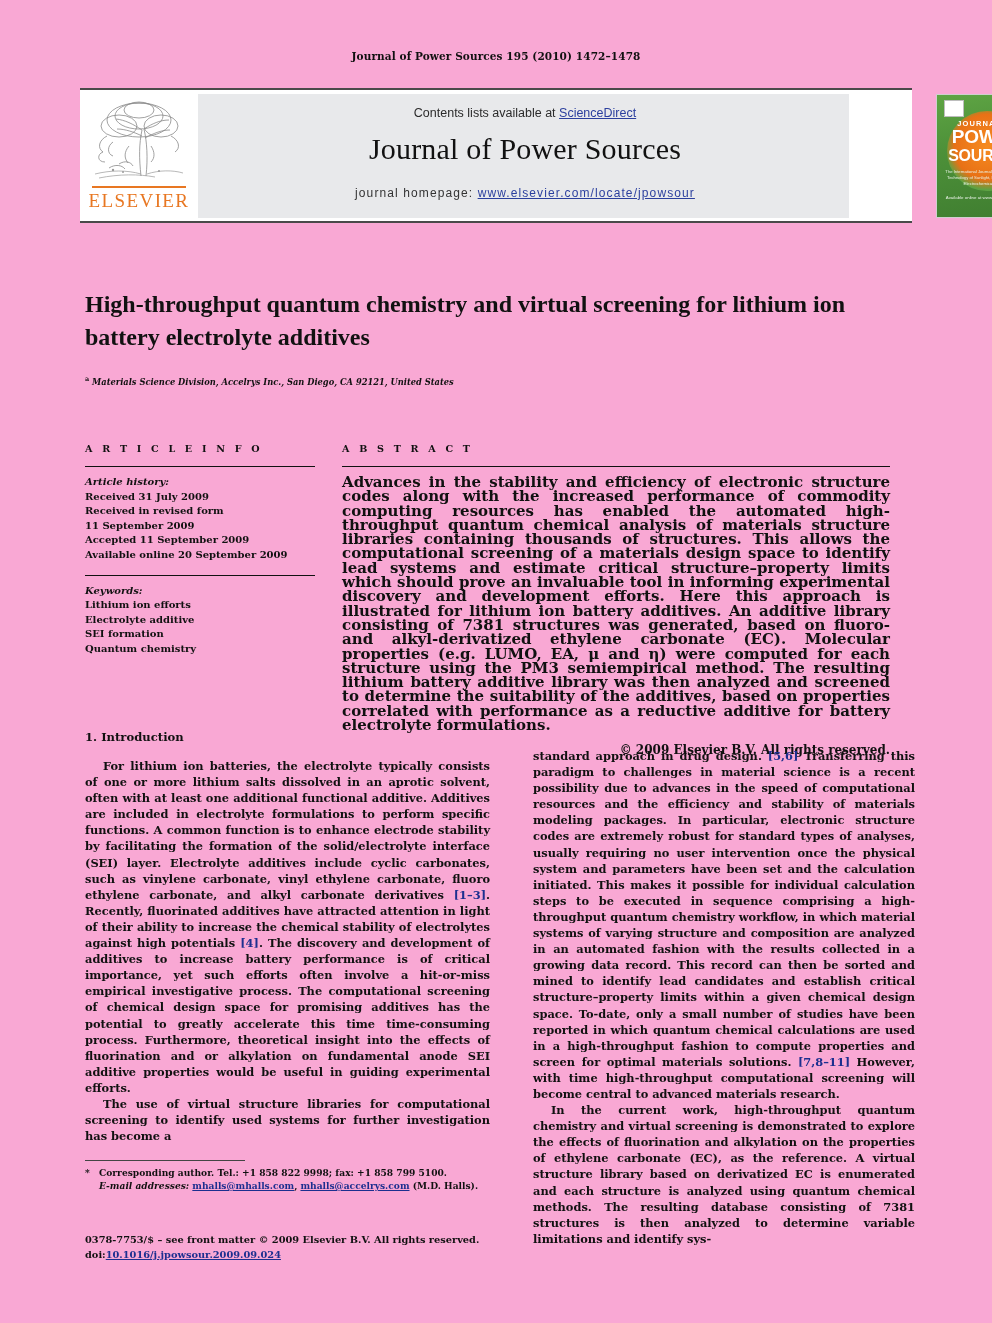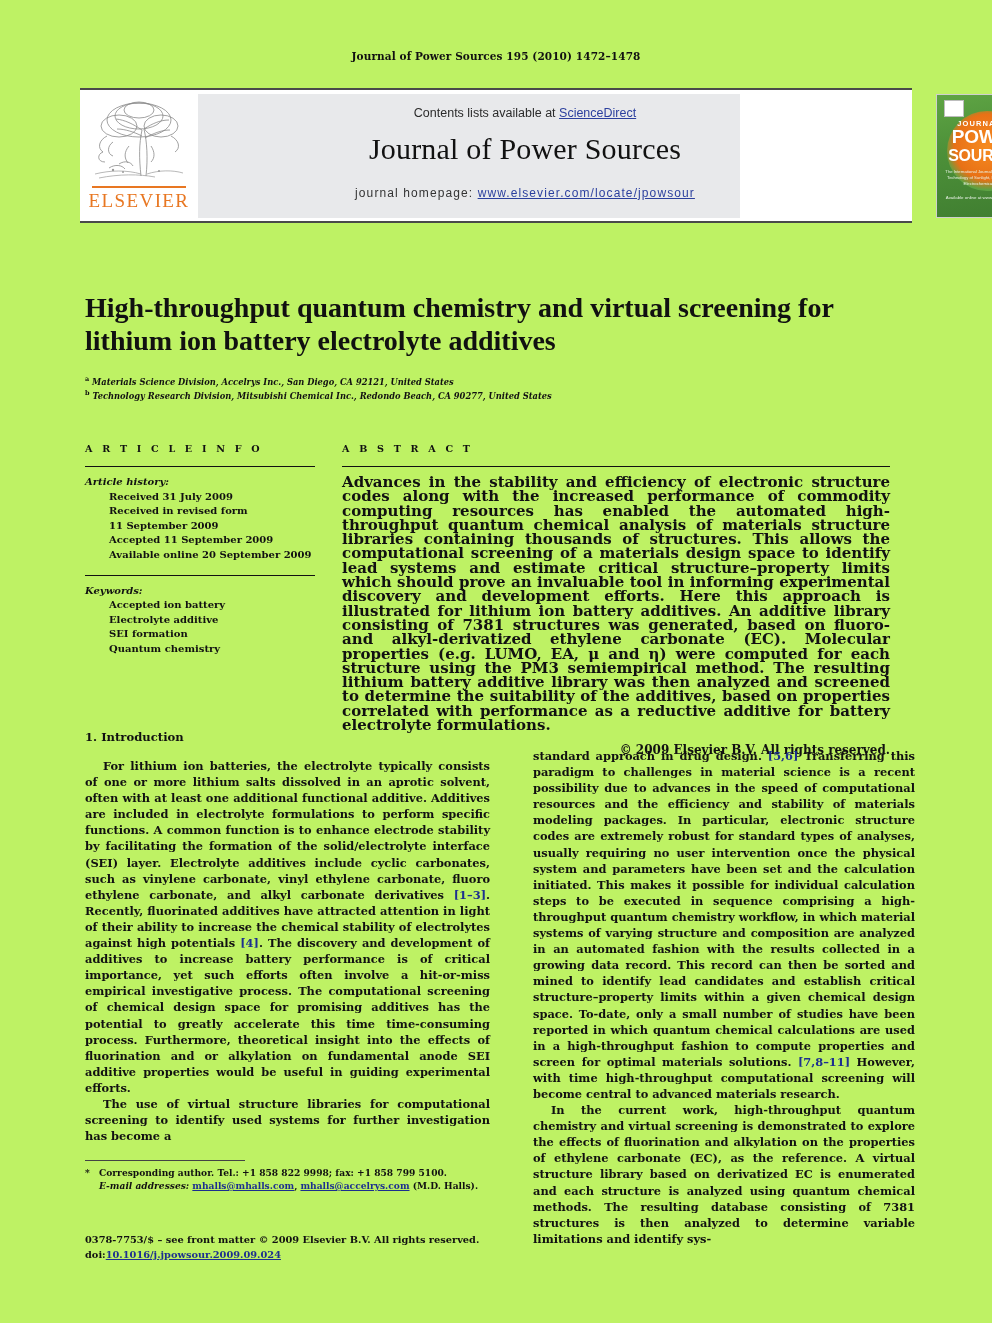--- a/index.html
+++ b/index.html
@@ -13,21 +13,21 @@
     position: relative;
     font-family: "Liberation Serif", serif;
     color: #000;
     overflow: hidden;
   }
   .page {
     position: absolute;
     left: 0; top: 0;
     width: 992px;
     height: 1323px;
-    background: #bef264;
+    background: #f9a8d4;
   }
 
   
   .running-head {
     position: absolute;
     left: 0; top: 50px;
     width: 992px;
     text-align: center;
     font-family: "DejaVu Serif", serif;
     font-size: 10.5px;
@@ -43,21 +43,21 @@
     width: 832px;
     height: 135px;
     border-top: 2.5px solid #4a4a4a;
     border-bottom: 2.5px solid #4a4a4a;
     box-sizing: border-box;
     background: #ffffff;
   }
   .banner-inner {
     position: absolute;
     left: 118px; top: 4px;
-    width: 542px;
+    width: 651px;
     height: 124px;
     background: #e8e9eb;
   }
   .contents-line {
     position: absolute;
     left: 0; top: 12px;
     width: 654px;
     text-align: center;
     font-family: "Liberation Sans", sans-serif;
     font-size: 12.5px;
@@ -213,21 +213,21 @@
     color: #e9f2e6;
     line-height: 6px;
   }
 
   
   .article-title {
     position: absolute;
     left: 85px; top: 272px;
     width: 805px;
     font-family: "Liberation Serif", serif;
-    font-size: 28px;
+    font-size: 24px;
     line-height: 33px;
     color: #111;
   }
   .authors {
     position: absolute;
     left: 85px; top: 344px;
     width: 805px;
     font-family: "Liberation Serif", serif;
     font-size: 16.5px;
     color: #111;
@@ -287,21 +287,20 @@
     font-size: 10px;
     line-height: 14.6px;
     color: #111;
   }
   .info-line {
     font-family: "DejaVu Serif", serif;
     font-size: 10px;
     font-weight: bold;
     line-height: 14.6px;
     color: #111;
-    margin-left: 24px;
   }
   .abstract-text {
     font-family: "DejaVu Serif", serif;
     font-size: 15px;
     font-weight: bold;
     line-height: 14.3px;
     text-align: justify;
     color: #111;
     margin: 0;
   }
@@ -460,35 +459,34 @@
         <div class="cover-sd">Available online at www.sciencedirect.com</div>
       </div>
     </div>
   </div>
 
   <h1 class="article-title">High-throughput quantum chemistry and virtual screening for lithium ion battery electrolyte additives</h1>
 
 
   <div class="affil">
     <div><sup>a</sup> <span>Materials Science Division, Accelrys Inc., San Diego, CA 92121, United States</span></div>
-    <div><sup>b</sup> <span>Technology Research Division, Mitsubishi Chemical Inc., Redondo Beach, CA 90277, United States</span></div>
   </div>
 
   <div class="info-col">
     <div class="sec-head">A R T I C L E   I N F O</div>
     <div class="hr-top"></div>
     <div class="info-label">Article history:</div>
     <div class="info-line">Received 31 July 2009</div>
     <div class="info-line">Received in revised form</div>
     <div class="info-line">11 September 2009</div>
     <div class="info-line">Accepted 11 September 2009</div>
     <div class="info-line">Available online 20 September 2009</div>
     <div class="hr-mid"></div>
     <div class="info-label">Keywords:</div>
-    <div class="info-line">Accepted ion battery</div>
+    <div class="info-line">Lithium ion efforts</div>
     <div class="info-line">Electrolyte additive</div>
     <div class="info-line">SEI formation</div>
     <div class="info-line">Quantum chemistry</div>
   </div>
 
   <div class="abs-col">
     <div class="sec-head">A B S T R A C T</div>
     <div class="hr-top"></div>
     <p class="abstract-text">Advances in the stability and efficiency of electronic structure codes along with the increased performance of commodity computing resources has enabled the automated high-throughput quantum chemical analysis of materials structure libraries containing thousands of structures. This allows the computational screening of a materials design space to identify lead systems and estimate critical structure–property limits which should prove an invaluable tool in informing experimental discovery and development efforts. Here this approach is illustrated for lithium ion battery additives. An additive library consisting of 7381 structures was generated, based on fluoro- and alkyl-derivatized ethylene carbonate (EC). Molecular properties (e.g. LUMO, EA, μ and η) were computed for each structure using the PM3 semiempirical method. The resulting lithium battery additive library was then analyzed and screened to determine the suitability of the additives, based on properties correlated with performance as a reductive additive for battery electrolyte formulations.</p>
     <div class="copyright">© 2009 Elsevier B.V. All rights reserved.</div>

